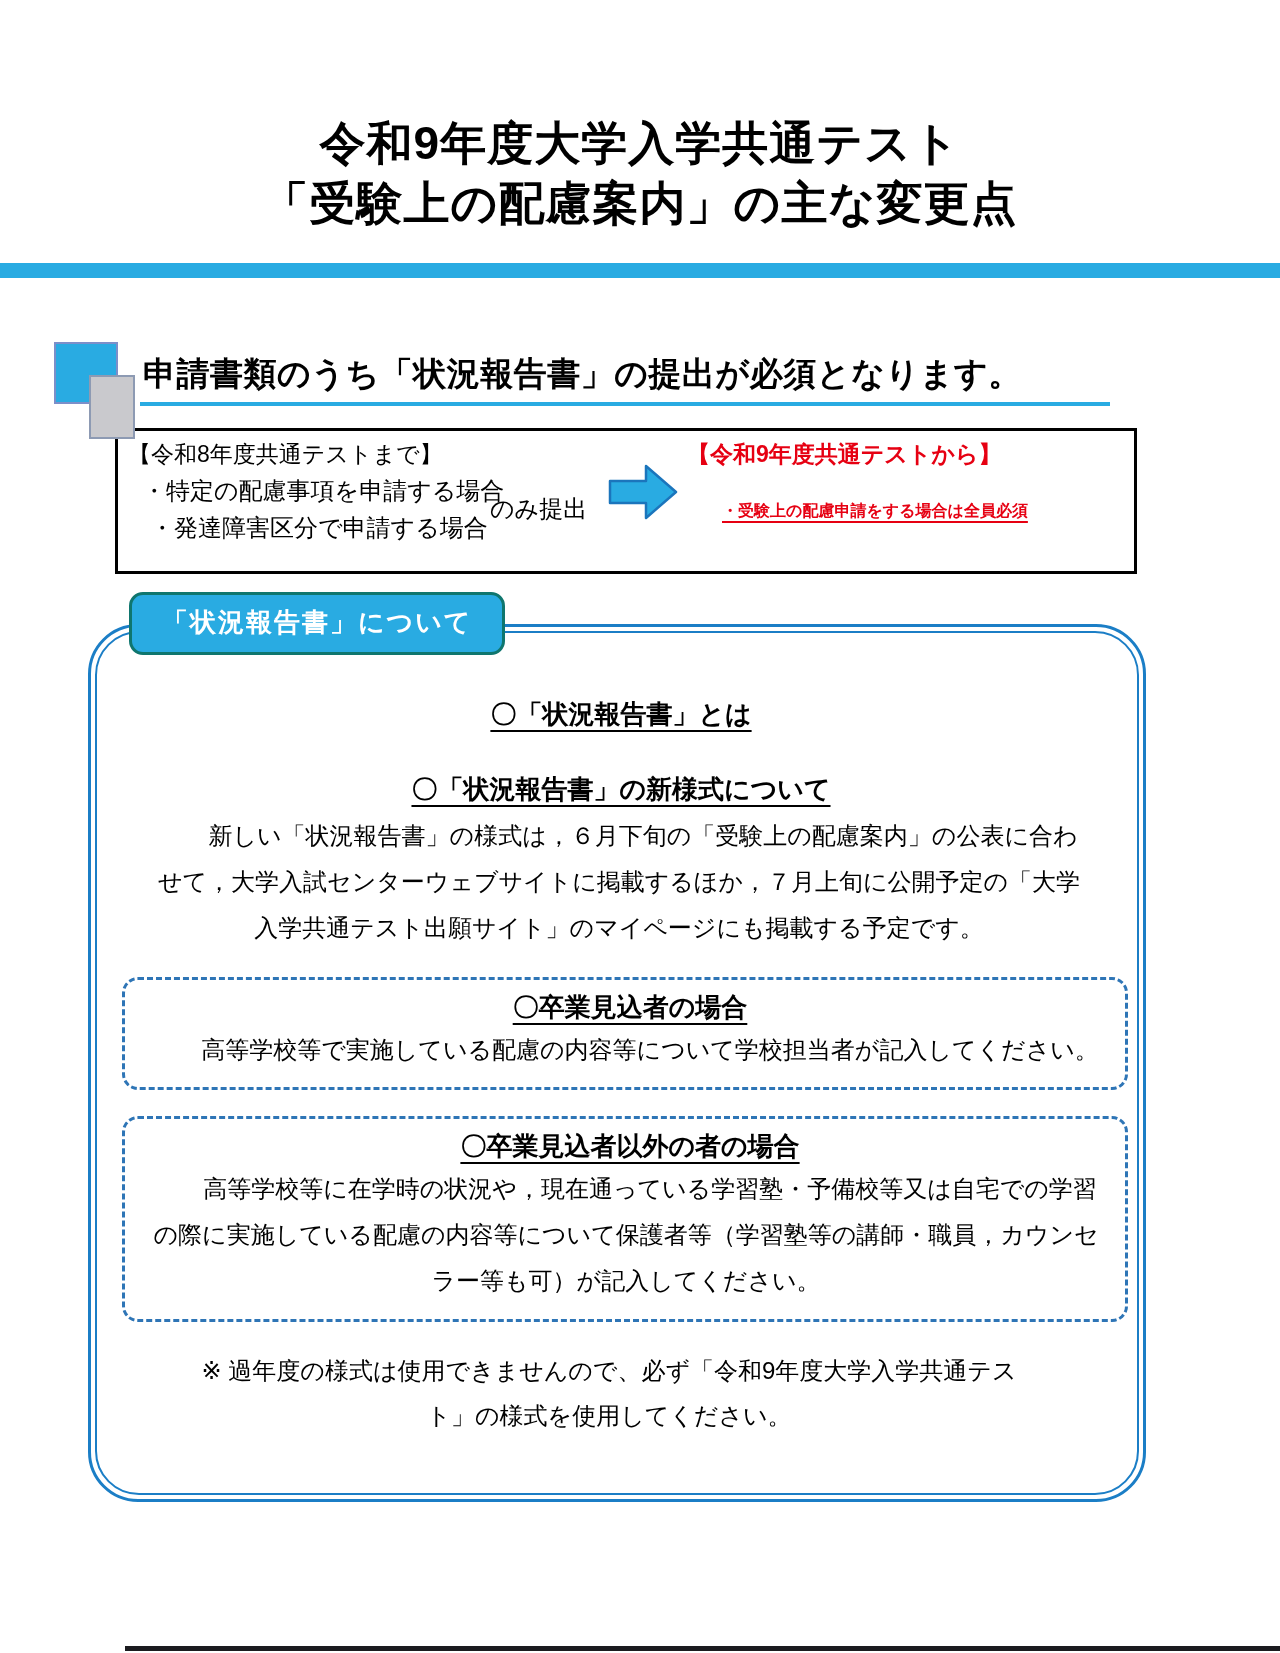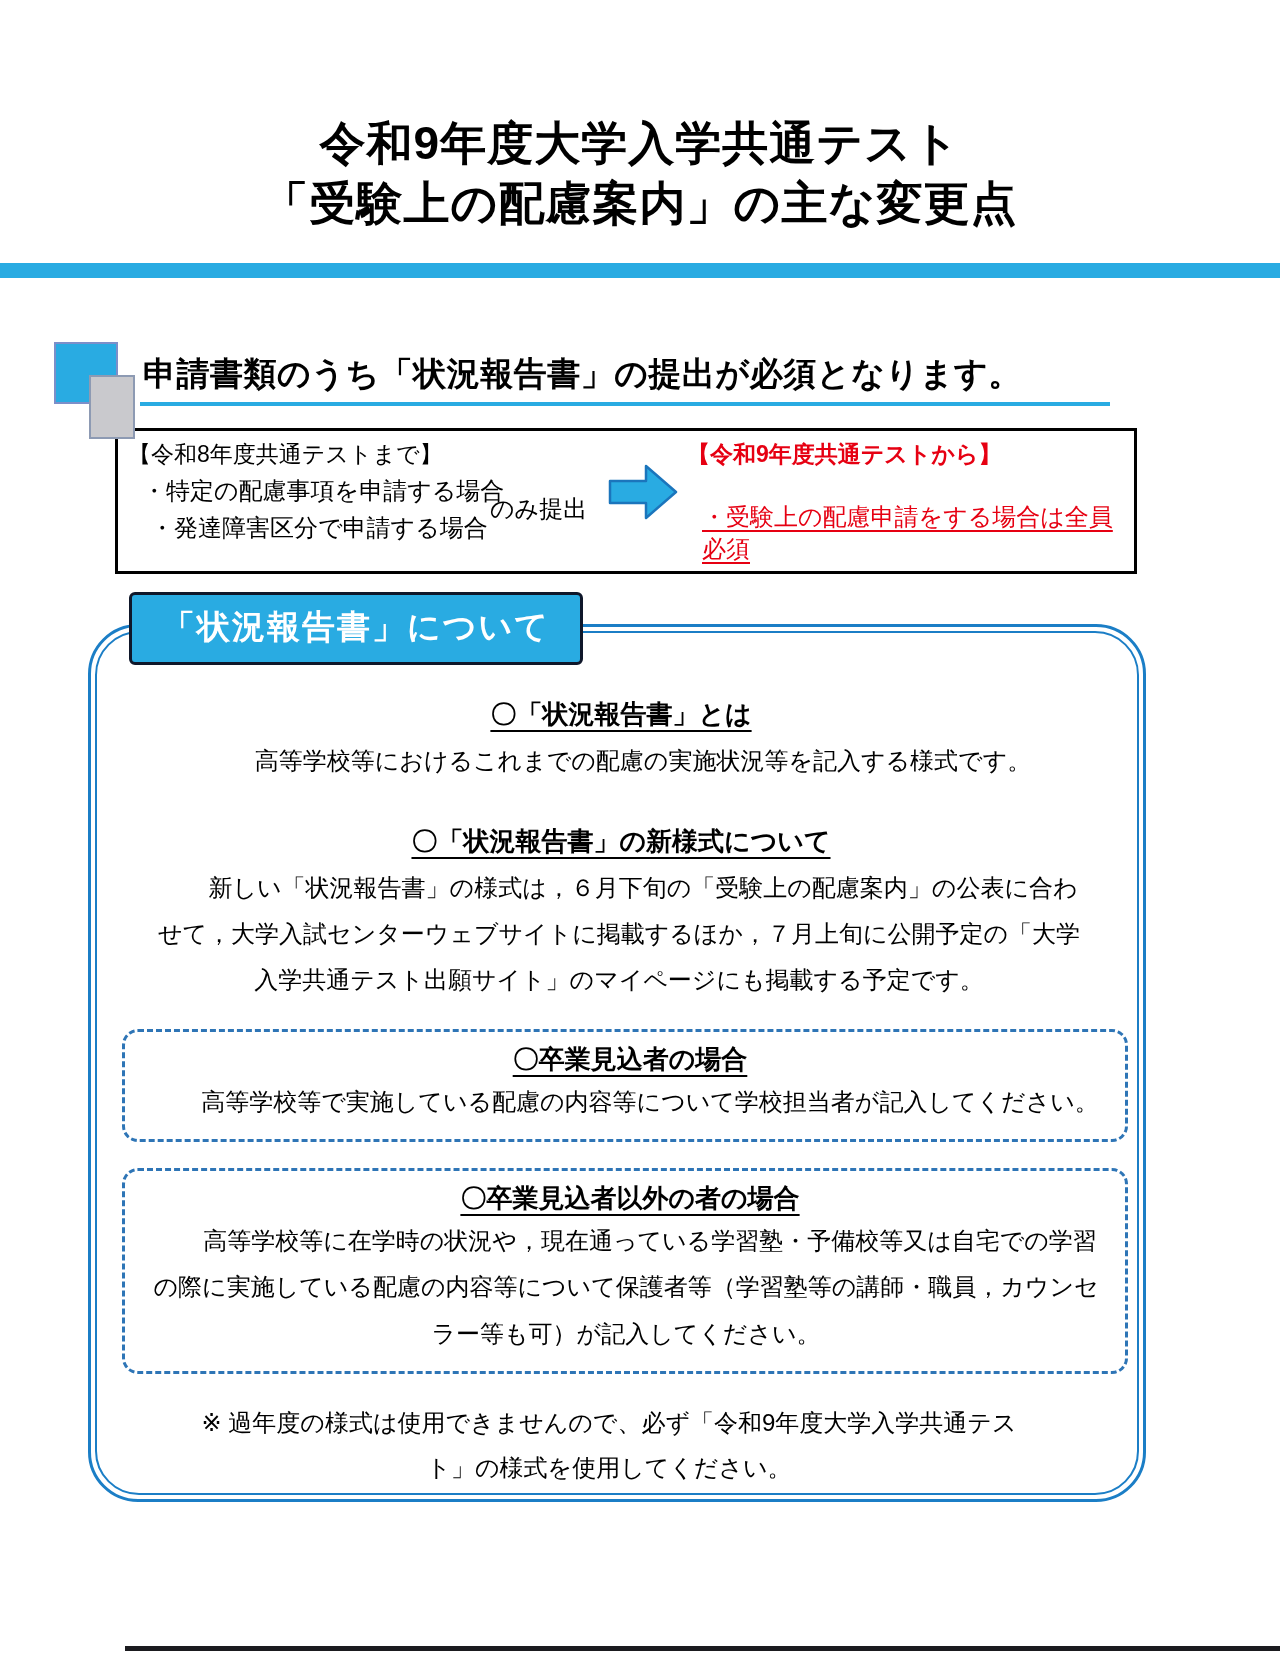--- a/index.html
+++ b/index.html
@@ -57,42 +57,42 @@
   .cb-before-label{position:absolute;left:10px;top:8px;font-size:23px;}
   .cb-item-1{position:absolute;left:24px;top:44px;font-size:24px;}
   .cb-item-2{position:absolute;left:32px;top:81px;font-size:24px;}
   .cb-suffix{position:absolute;left:372px;top:62px;font-size:24px;}
   .cb-arrow{position:absolute;left:490px;top:32px;width:70px;height:58px;}
   .cb-after-label{
     position:absolute;left:569px;top:8px;
     font-size:23px;font-weight:700;color:var(--alert-red);
   }
   .cb-after-item{
-    position:absolute;left:584px;top:70px;
-    font-size:24px;font-weight:400;color:var(--alert-red);
+    position:absolute;left:604px;top:70px;
+    font-size:16px;font-weight:700;color:var(--alert-red);
     text-decoration:underline;text-underline-offset:5px;text-decoration-thickness:2px;
   }
   
   .report-outer{
     position:absolute;left:88px;top:624px;width:1058px;height:878px;
     border:3px solid #1b7ec6;border-radius:50px;padding:4px;
     background:#fff;
     text-align:center;
   }
   .report-inner{
     width:100%;height:100%;
     border:2px solid #1b7ec6;border-radius:44px;
     padding:64px 48px 0 52px;
   }
   .report-tab{
     position:absolute;left:129px;top:592px;z-index:3;
     background:var(--accent-blue);
-    border:3px solid #0f172a;border-radius:6px;
+    border:3px solid #0f766e;border-radius:14px;
     padding:10px 30px 12px 30px;
-    font-size:33px;font-weight:700;color:#fff;letter-spacing:2px;
+    font-size:26px;font-weight:700;color:#fff;letter-spacing:2px;
   }
   
   .sec-h{
     font-size:26px;font-weight:700;
     text-decoration:underline;text-underline-offset:7px;text-decoration-thickness:2px;
     margin-left:4px;
   }
   .sec-p{
     font-size:24px;line-height:1.92;text-indent:2em;
     margin:6px 2px 0 2px;
@@ -145,21 +145,20 @@
     <div class="cb-after-label">【令和9年度共通テストから】</div>
     <div class="cb-after-item">・受験上の配慮申請をする場合は全員必須</div>
   </div>
 
   <div class="report-tab">「状況報告書」について</div>
 
   <div class="report-outer">
     <div class="report-inner">
 
       <div class="sec-h">〇「状況報告書」とは</div>
-      <p class="sec-p">高等学校等におけるこれまでの配慮の実施状況等を記入する様式です。</p>
 
       <div class="sec-h gap-a">〇「状況報告書」の新様式について</div>
       <p class="sec-p">新しい「状況報告書」の様式は，６月下旬の「受験上の配慮案内」の公表に合わせて，大学入試センターウェブサイトに掲載するほか，７月上旬に公開予定の「大学入学共通テスト出願サイト」のマイページにも掲載する予定です。</p>
 
       <div class="dashed-box">
         <div class="sec-h">〇卒業見込者の場合</div>
         <p class="sec-p">高等学校等で実施している配慮の内容等について学校担当者が記入してください。</p>
       </div>
 
       <div class="dashed-box">

